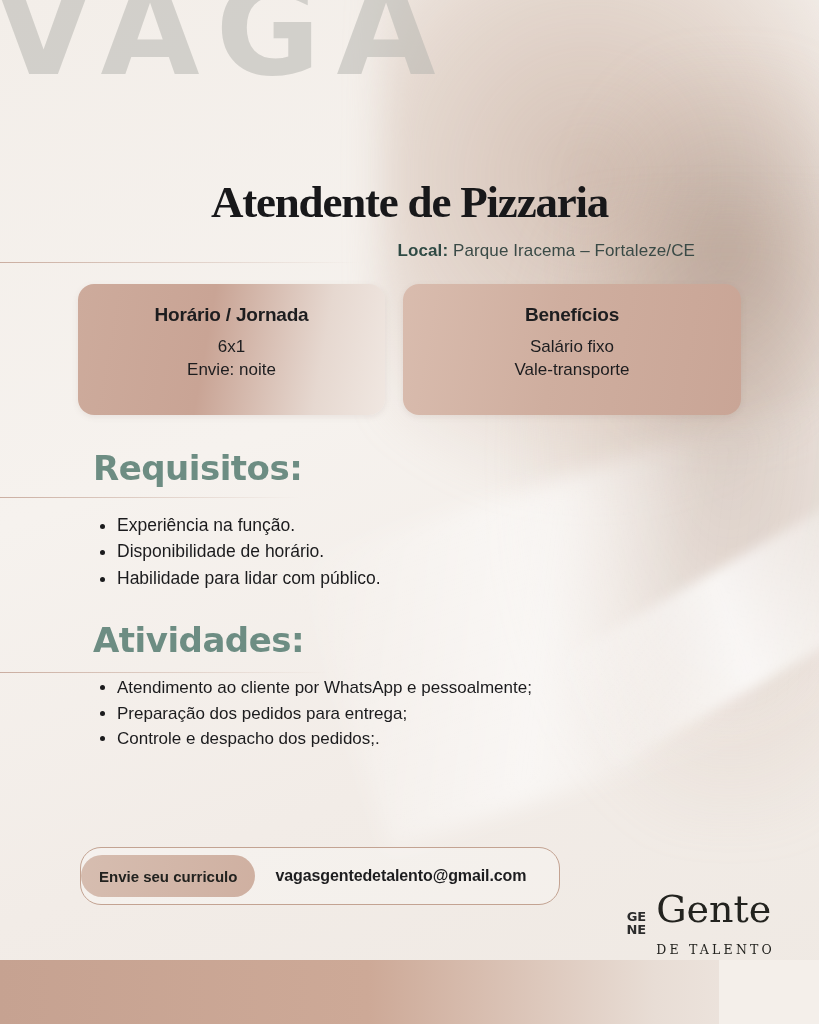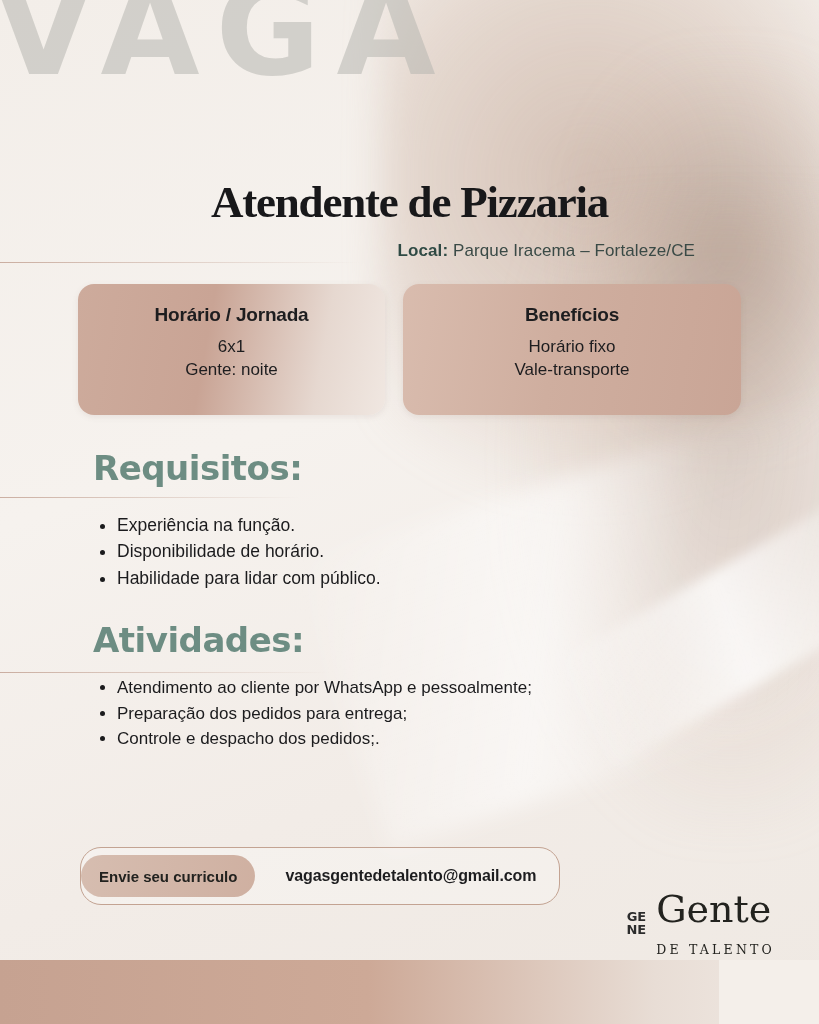--- a/index.html
+++ b/index.html
@@ -190,21 +190,21 @@
     border-radius: 21px;
     background: linear-gradient(100deg, #d6bdb0 0%, #cfb0a1 100%);
     display: flex;
     align-items: center;
     font-size: 15px;
     font-weight: 700;
     color: #22221f;
     white-space: nowrap;
   }
   .contact-email {
-    padding-left: 30px;
+    padding-left: 20px;
     font-size: 16px;
     font-weight: 700;
     color: #1d1d1f;
     letter-spacing: -0.1px;
   }
 
   
   .logo {
     position: absolute;
     right: 44px;
@@ -276,25 +276,25 @@
 
   <div class="local-line">
     <span class="lbl">Local:</span>
     <span>Parque Iracema – Fortaleze/CE</span>
   </div>
 
   <div class="cards">
     <div class="card card-horario">
       <div class="card-title">Horário / Jornada</div>
       <div class="card-line">6x1</div>
-      <div class="card-line">Gente: noite</div>
+      <div class="card-line">Envie: noite</div>
     </div>
     <div class="card card-beneficios">
       <div class="card-title">Benefícios</div>
-      <div class="card-line">Horário fixo</div>
+      <div class="card-line">Salário fixo</div>
       <div class="card-line">Vale-transporte</div>
     </div>
   </div>
 
   <div class="section-head sec-req">Requisitos:</div>
   <ul class="bullets bul-req">
     <li>Experiência na função.</li>
     <li>Disponibilidade de horário.</li>
     <li>Habilidade para lidar com público.</li>
   </ul>

